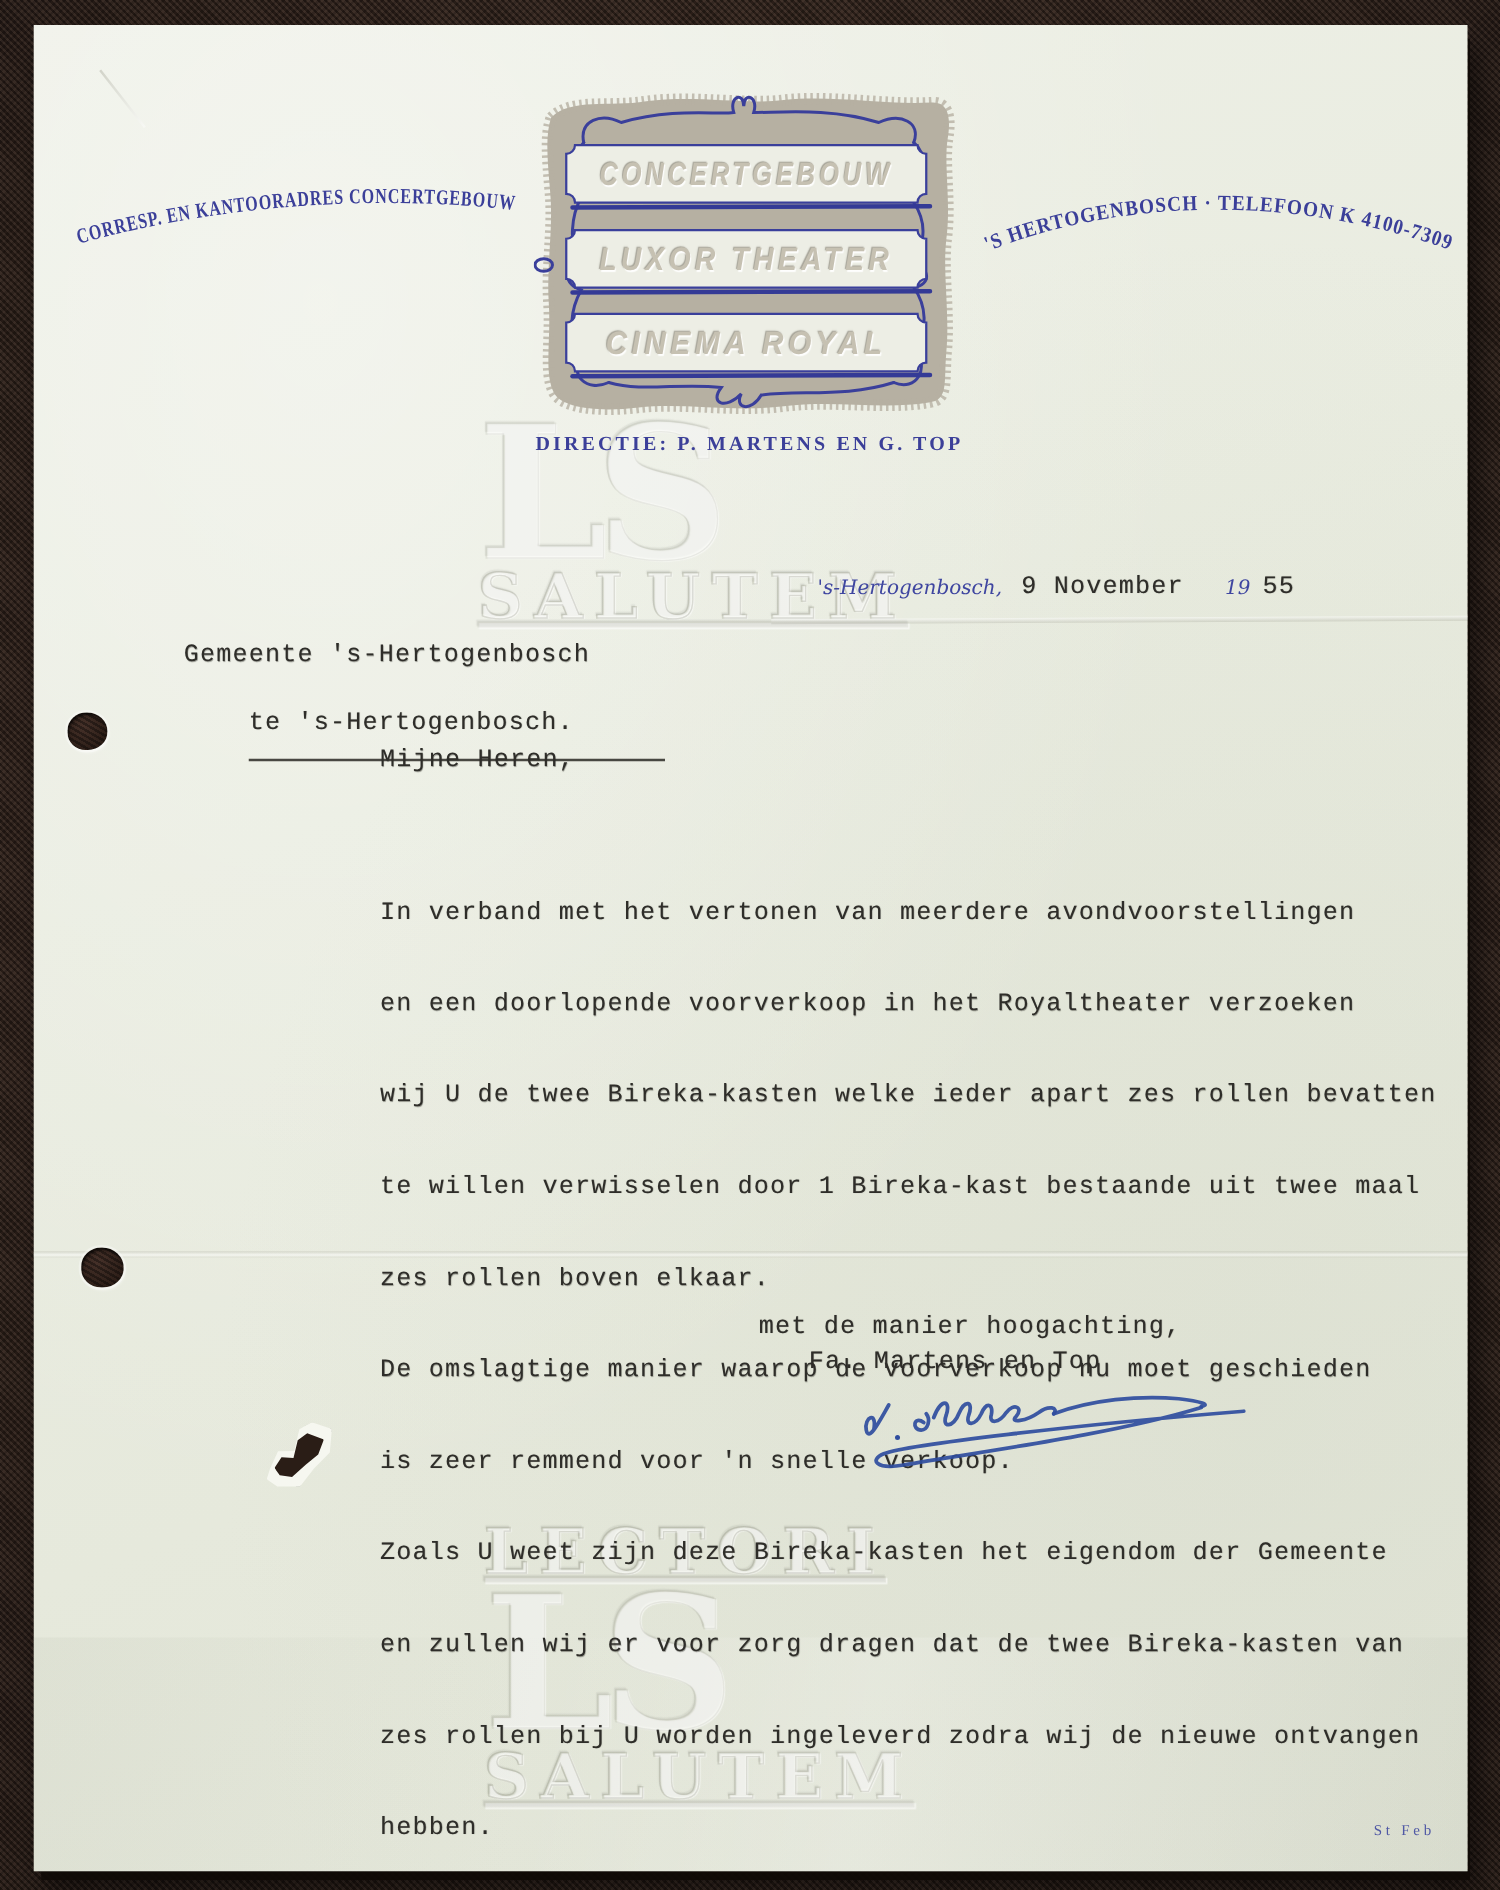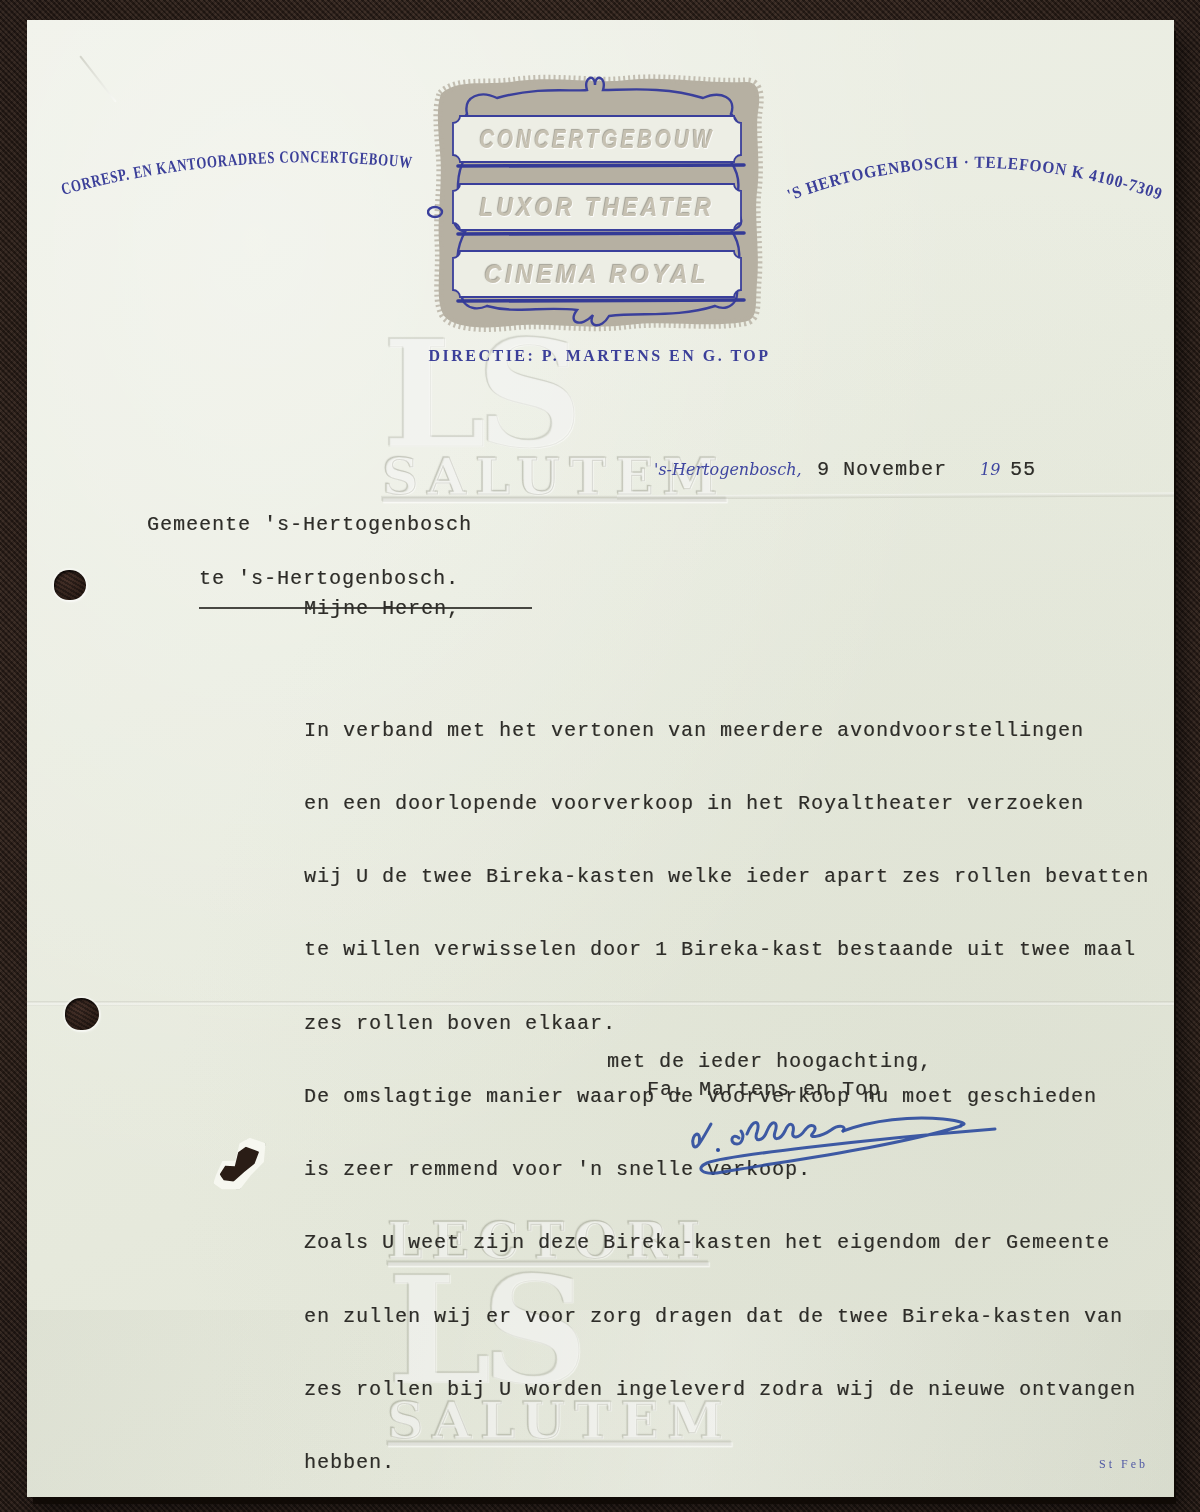--- a/index.html
+++ b/index.html
@@ -141,21 +141,21 @@
     <div>De omslagtige manier waarop de voorverkoop nu moet geschieden</div>
     <div>is zeer remmend voor 'n snelle verkoop.</div>
     <div>Zoals U weet zijn deze Bireka-kasten het eigendom der Gemeente</div>
     <div>en zullen wij er voor zorg dragen dat de twee Bireka-kasten van</div>
     <div>zes rollen bij U worden ingeleverd zodra wij de nieuwe ontvangen</div>
     <div>hebben.</div>
     
     
   </div>
 
-  <div class="abs typew" style="left:580px;top:1030px;">met de ieder hoogachting,</div>
+  <div class="abs typew" style="left:580px;top:1030px;">met de manier hoogachting,</div>
   <div class="abs typew" style="left:620px;top:1058px;">Fa. Martens en Top</div>
 
   <svg class="abs" style="left:612px;top:1082px;" width="365" height="110" viewBox="0 0 365 110">
     <path class="sig-stroke" d="M72,22 C64,36 56,52 54,42 C52,32 63,26 60,42"></path>
     <circle cx="79" cy="48" r="2" fill="#2f4d9e"></circle>
     <path class="sig-stroke" d="M100,36 C92,30 90,42 98,42 C103,42 106,34 102,29"></path>
     <path class="sig-stroke" d="M108,32 C114,16 122,18 118,30 C114,41 124,40 128,29 C133,17 140,19 136,30 C133,39 141,39 146,29 C150,19 156,21 154,30 C152,37 160,37 166,28 C172,20 180,24 174,31 C168,37 182,35 192,28 C200,22 208,24 204,29"></path>
     <path class="sig-stroke" d="M204,29 C234,18 272,14 304,17 C322,19 330,22 322,23"></path>
     <path class="sig-stroke" d="M322,24 C250,46 140,60 84,70 C62,74 56,66 68,61 C86,54 220,38 356,27"></path>
   </svg>

